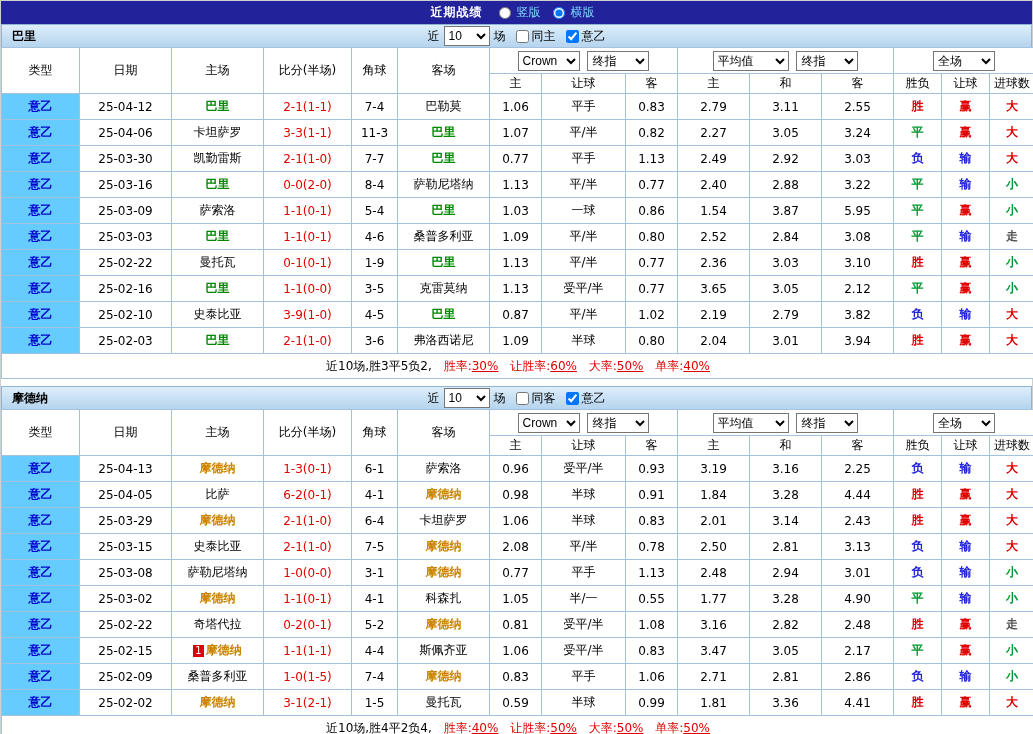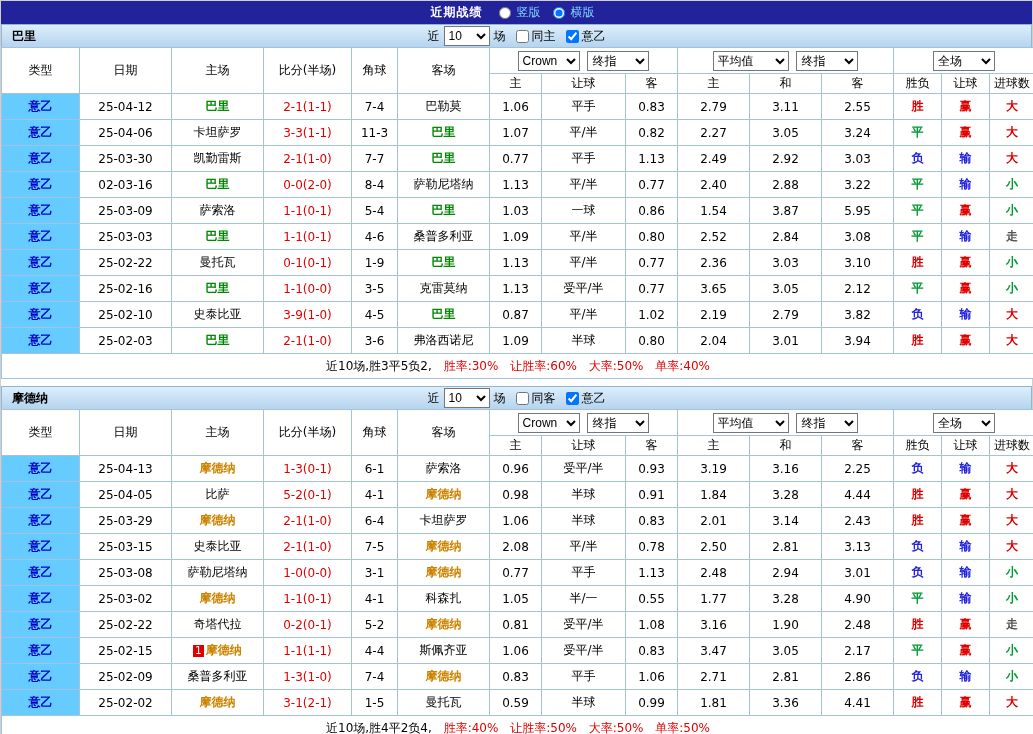--- a/index.html
+++ b/index.html
@@ -43,21 +43,21 @@
   thead tr.r2 th { height: 20px; }
   tbody td { height: 26px; }
   td.type { background: #66ccff; color: #0000cc; font-weight: bold; }
   td.score { color: #e00000; }
   td.res { font-weight: bold; }
   .badge {
     display: inline-block; background: #e00000; color: #fff;
     font-size: 10px; line-height: 12px; padding: 0 2px; margin-right: 2px;
   }
   tfoot td { height: 25px; }
-  tfoot .sv { color: #e00000; }
+  tfoot .sv { color: #e00000; text-decoration: underline; }
   tfoot .stat { margin-left: 8px; color: #e00000; }
   .gap { height: 7px; background: #fff; }
 </style>
 </head>
 <body>
 
 <div class="page">
 
   <div class="title-bar">
     <span class="ttl">近期战绩</span>
@@ -177,21 +177,21 @@
             <td>1.13</td>
             <td>2.49</td>
             <td>2.92</td>
             <td>3.03</td>
             <td class="res" style="color: rgb(34, 34, 221);">负</td>
             <td class="res" style="color: rgb(34, 34, 221);">输</td>
             <td class="res" style="color: rgb(224, 0, 0);">大</td>
           </tr>
           <tr>
             <td class="type">意乙</td>
-            <td>02-03-16</td>
+            <td>25-03-16</td>
             <td><span style="color: rgb(0, 136, 0); font-weight: bold;">巴里</span></td>
             <td class="score">0-0(2-0)</td>
             <td>8-4</td>
             <td><span>萨勒尼塔纳</span></td>
             <td>1.13</td>
             <td>平/半</td>
             <td>0.77</td>
             <td>2.40</td>
             <td>2.88</td>
             <td>3.22</td>
@@ -396,21 +396,21 @@
             <td>3.16</td>
             <td>2.25</td>
             <td class="res" style="color: rgb(34, 34, 221);">负</td>
             <td class="res" style="color: rgb(34, 34, 221);">输</td>
             <td class="res" style="color: rgb(224, 0, 0);">大</td>
           </tr>
           <tr>
             <td class="type">意乙</td>
             <td>25-04-05</td>
             <td><span>比萨</span></td>
-            <td class="score">5-2(0-1)</td>
+            <td class="score">6-2(0-1)</td>
             <td>4-1</td>
             <td><span style="color: rgb(204, 132, 0); font-weight: bold;">摩德纳</span></td>
             <td>0.98</td>
             <td>半球</td>
             <td>0.91</td>
             <td>1.84</td>
             <td>3.28</td>
             <td>4.44</td>
             <td class="res" style="color: rgb(224, 0, 0);">胜</td>
             <td class="res" style="color: rgb(224, 0, 0);">赢</td>
@@ -488,21 +488,21 @@
             <td class="type">意乙</td>
             <td>25-02-22</td>
             <td><span>奇塔代拉</span></td>
             <td class="score">0-2(0-1)</td>
             <td>5-2</td>
             <td><span style="color: rgb(204, 132, 0); font-weight: bold;">摩德纳</span></td>
             <td>0.81</td>
             <td>受平/半</td>
             <td>1.08</td>
             <td>3.16</td>
-            <td>1.90</td>
+            <td>2.82</td>
             <td>2.48</td>
             <td class="res" style="color: rgb(224, 0, 0);">胜</td>
             <td class="res" style="color: rgb(224, 0, 0);">赢</td>
             <td class="res" style="color: rgb(85, 85, 85);">走</td>
           </tr>
           <tr>
             <td class="type">意乙</td>
             <td>25-02-15</td>
             <td><span class="badge">1</span><span style="color: rgb(204, 132, 0); font-weight: bold;">摩德纳</span></td>
             <td class="score">1-1(1-1)</td>
@@ -515,21 +515,21 @@
             <td>3.05</td>
             <td>2.17</td>
             <td class="res" style="color: rgb(0, 153, 51);">平</td>
             <td class="res" style="color: rgb(224, 0, 0);">赢</td>
             <td class="res" style="color: rgb(0, 153, 51);">小</td>
           </tr>
           <tr>
             <td class="type">意乙</td>
             <td>25-02-09</td>
             <td><span>桑普多利亚</span></td>
-            <td class="score">1-3(1-0)</td>
+            <td class="score">1-0(1-5)</td>
             <td>7-4</td>
             <td><span style="color: rgb(204, 132, 0); font-weight: bold;">摩德纳</span></td>
             <td>0.83</td>
             <td>平手</td>
             <td>1.06</td>
             <td>2.71</td>
             <td>2.81</td>
             <td>2.86</td>
             <td class="res" style="color: rgb(34, 34, 221);">负</td>
             <td class="res" style="color: rgb(34, 34, 221);">输</td>

